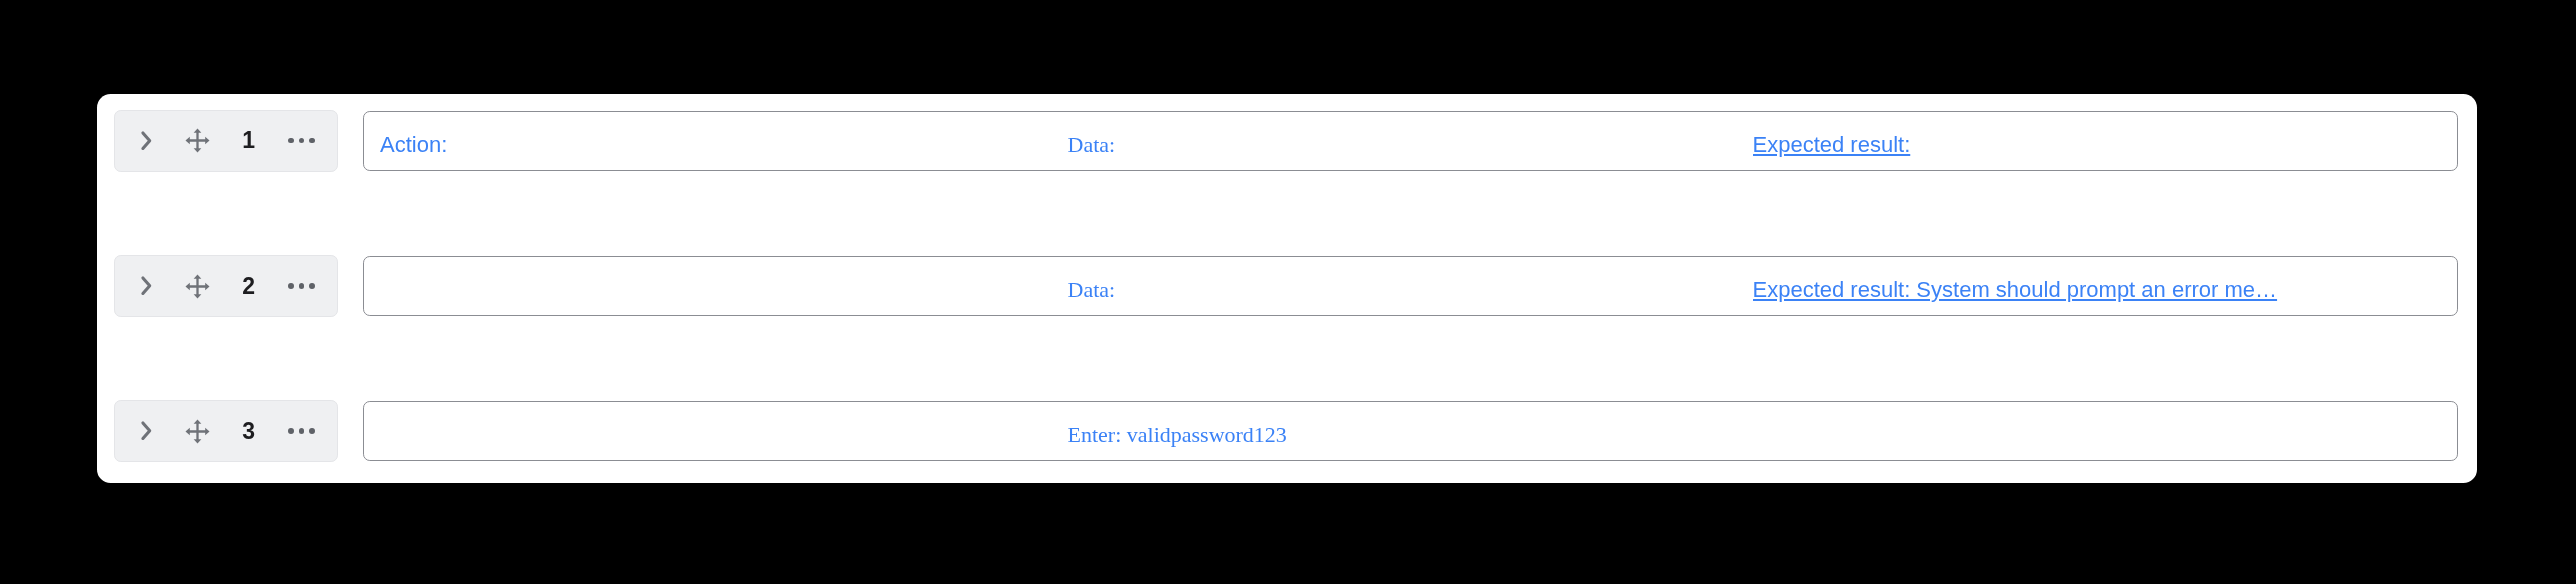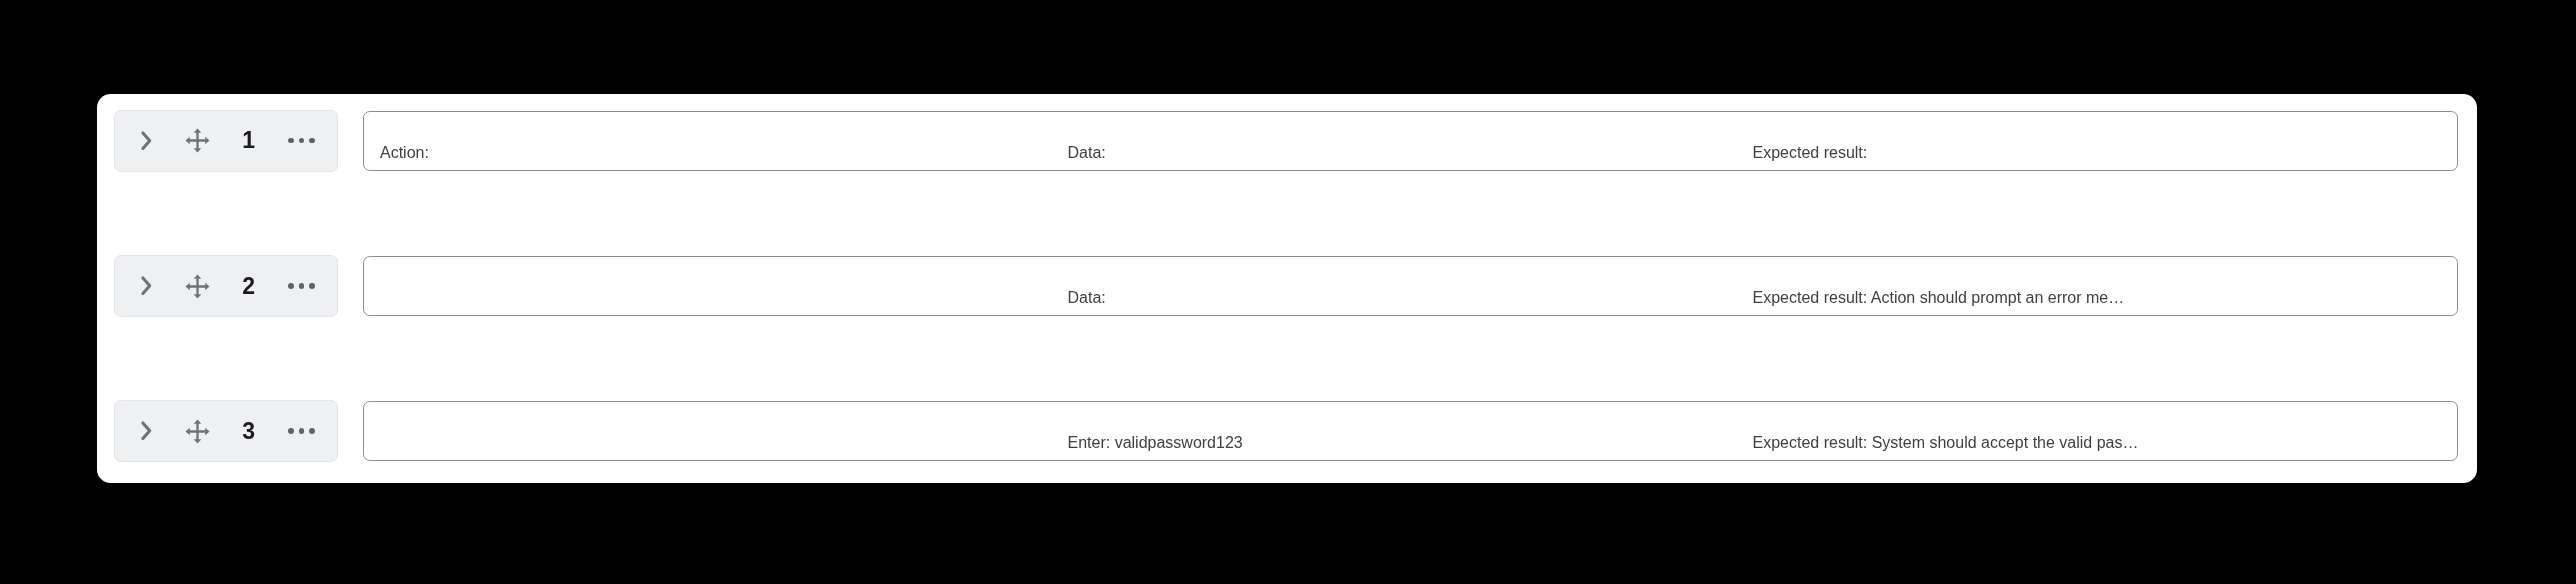--- a/index.html
+++ b/index.html
@@ -111,33 +111,33 @@
     width: 2095px;
     height: 60px;
     background: #ffffff;
     border: 1.9px solid #8b8d93;
     border-radius: 6.8px;
     box-sizing: border-box;
   }
 
   .cell {
     position: absolute;
-    top: 12px;
+    top: 4px;
     height: 100%;
     display: flex;
     align-items: center;
-    font-size: 16px;
-    color: #404040;
+    font-size: 22px;
+    color: #3b82f6;
     white-space: nowrap;
     overflow: hidden;
     text-overflow: ellipsis;
   }
   .cell-action   { left: 16.5px;   width: 679px; }
-  .cell-data     { left: 704px;  width: 660px; }
-  .cell-expected { left: 1389px; width: 689px; }
+  .cell-data     { left: 704px;  width: 660px; font-family: Liberation Serif, serif; }
+  .cell-expected { left: 1389px; width: 689px; text-decoration: underline; }
 </style>
 </head>
 <body>
 
 <div id="root">
   <div class="panel">
     <div class="rows">
 
       <div class="step-row r0">
         <div class="handle-group">
@@ -179,21 +179,21 @@
           </span>
           <span class="row-number">2</span>
           <span class="dots">
             <span></span>
               <span></span>
               <span></span>
           </span>
         </div>
         <div class="field">
           <div class="cell cell-data">Data:</div>
-          <div class="cell cell-expected">Expected result: Action should prompt an error me…</div>
+          <div class="cell cell-expected">Expected result: System should prompt an error me…</div>
         </div>
       </div>
 
       <div class="step-row r2">
         <div class="handle-group">
           <span class="icon-btn">
             <svg width="13.6" height="21.4" viewBox="0 0 14 22" fill="none">
               <path d="M3 3 L10 11 L3 19" stroke="currentColor" stroke-width="3.2" stroke-linecap="round" stroke-linejoin="round"></path>
             </svg>
           </span>
@@ -204,20 +204,19 @@
           </span>
           <span class="row-number">3</span>
           <span class="dots">
             <span></span>
               <span></span>
               <span></span>
           </span>
         </div>
         <div class="field">
           <div class="cell cell-data">Enter: validpassword123</div>
-          <div class="cell cell-expected">Expected result: System should accept the valid pas…</div>
         </div>
       </div>
 
     </div>
   </div>
 </div>
 
 
 </body></html>

